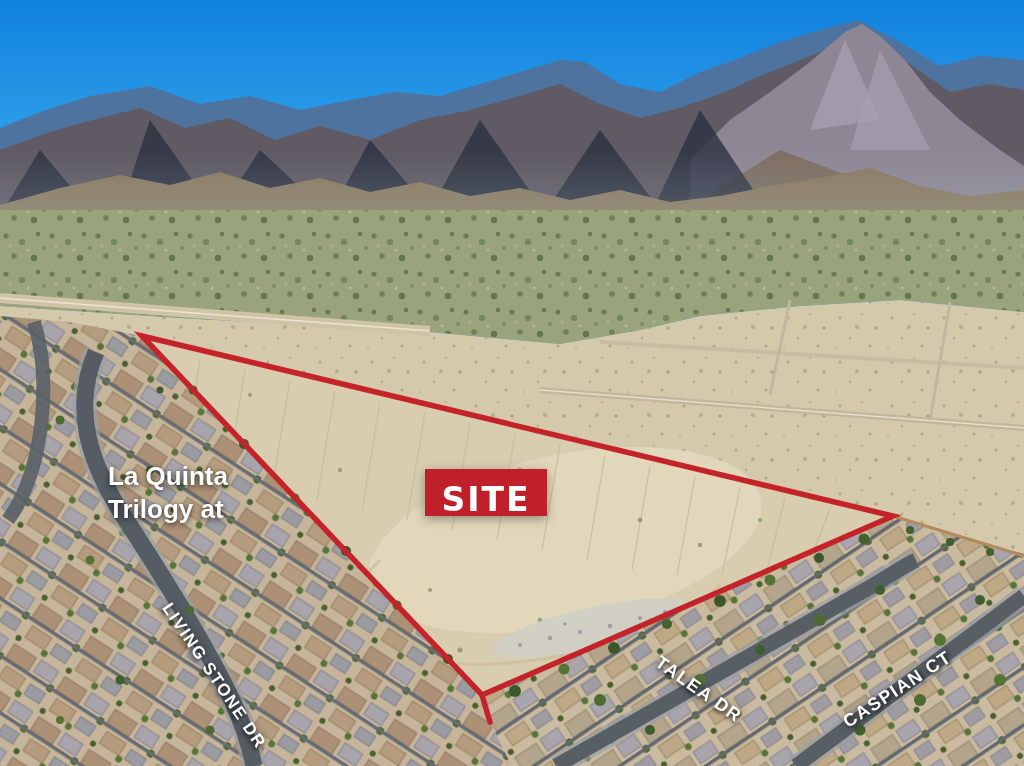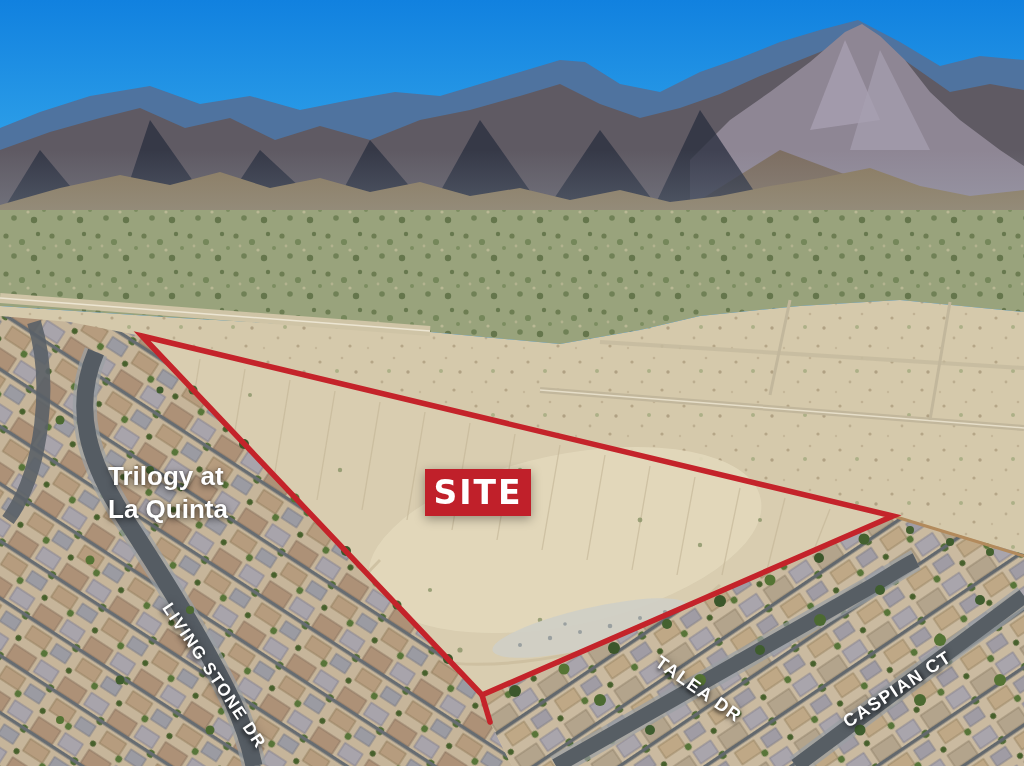--- a/index.html
+++ b/index.html
@@ -1,20 +1,20 @@
 <!DOCTYPE html>
 <html><head>
 <meta charset="utf-8">
 <style>
   html,body{margin:0;padding:0;background:#222;}
   .scene{position:relative;width:1024px;height:766px;overflow:hidden;
          font-family:"Liberation Sans",sans-serif;background:#1787dd;}
   .scene svg{position:absolute;left:0;top:0;width:1024px;height:766px;display:block;}
-  .site-badge{position:absolute;left:425px;top:469px;width:106px;height:47px;
-              background:#c0202a;display:flex;align-items:center;justify-content:center;
+  .site-badge{position:absolute;left:425px;top:469px;width:122px;height:47px;
+              background:#c0202a;display:flex;align-items:flex-end;justify-content:center;
               box-shadow:0 3px 10px rgba(0,0,0,.35);}
   .site-badge span{color:#fff;font-family:"DejaVu Sans","Liberation Sans",sans-serif;
               font-weight:bold;font-size:33px;letter-spacing:2px;line-height:1;}
   .community{position:absolute;left:108px;top:460px;color:#fff;font-weight:bold;
              font-size:26px;line-height:33px;
              text-shadow:0 2px 6px rgba(0,0,0,.65),0 0 2px rgba(0,0,0,.4);}
   .street{position:absolute;color:#fff;font-weight:bold;letter-spacing:1.5px;
           white-space:nowrap;transform-origin:center;
           text-shadow:1px 2px 4px rgba(0,0,0,.75),0 0 8px rgba(0,0,0,.4);}
   #street-living{left:128px;top:666px;font-size:17px;transform:rotate(56deg);}
@@ -215,21 +215,21 @@
     <polygon points="142,336 893,516 482,695" stroke-width="5.5" stroke-linejoin="miter"></polygon>
     <path d="M482,695 L490,722" stroke-width="5.5" stroke-linecap="round"></path>
   </g>
 </svg>
 
   <div class="site-badge">
     <span>SITE</span>
   </div>
 
   <div class="community">
+    <div>La Quinta</div>
     <div>Trilogy at</div>
-    <div>La Quinta</div>
   </div>
 
   <div class="street" id="street-living">LIVING STONE DR</div>
   <div class="street" id="street-talea">TALEA DR</div>
   <div class="street" id="street-caspian">CASPIAN CT</div>
 
 </div>
 
 </body></html>

